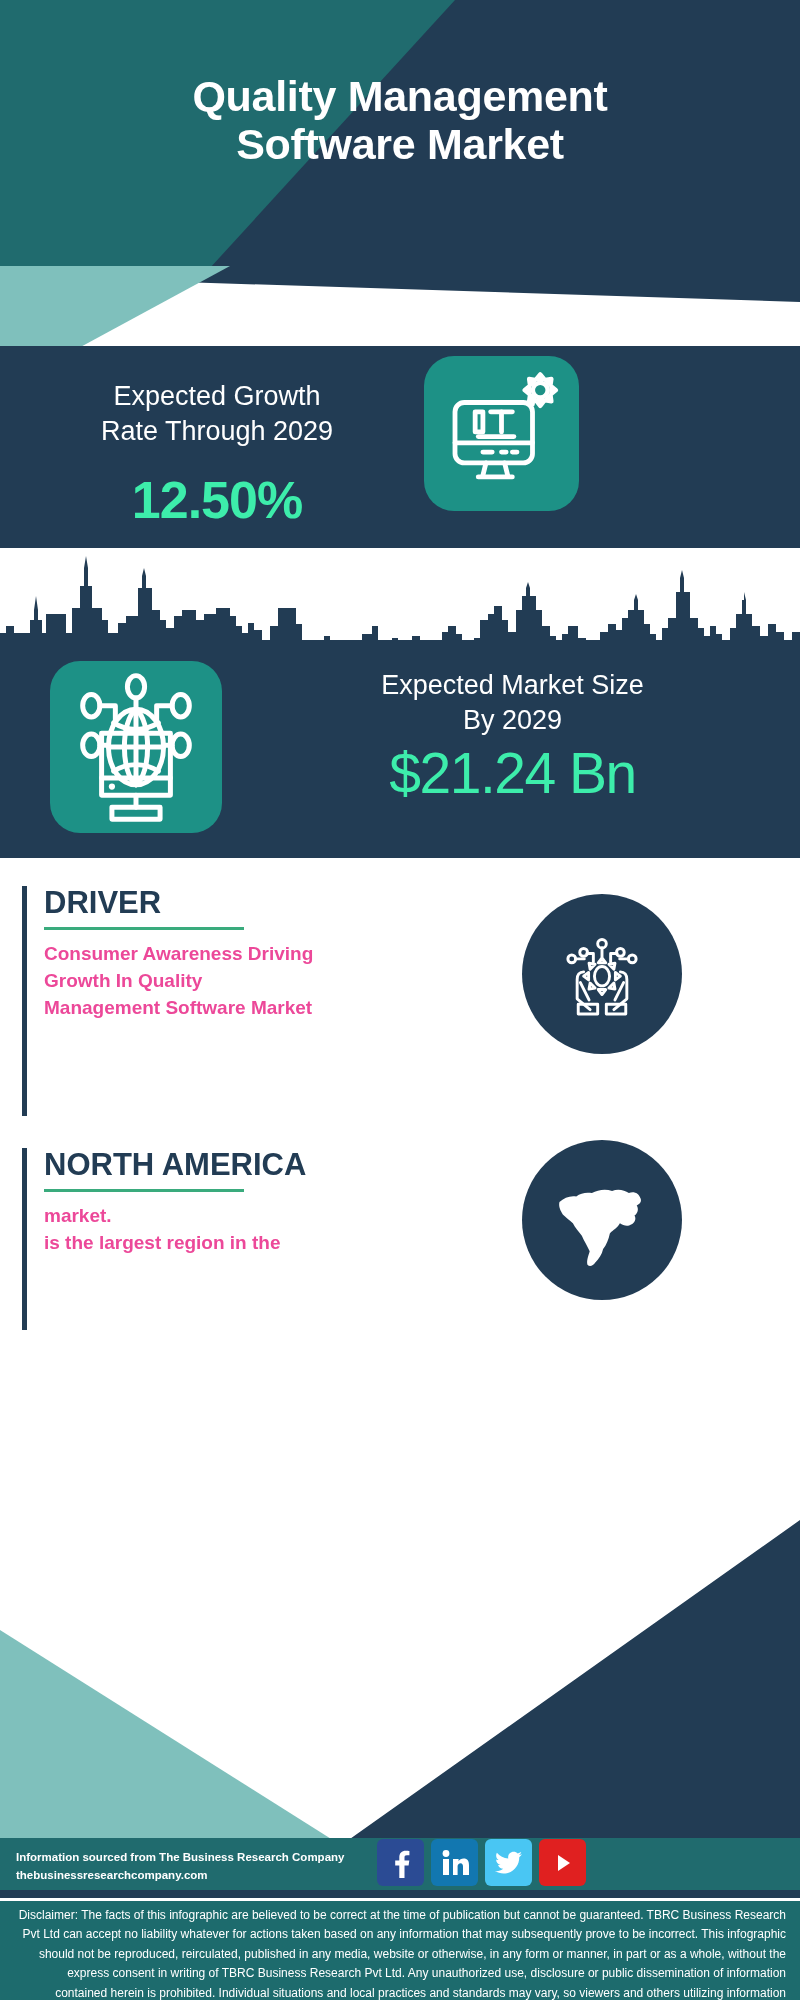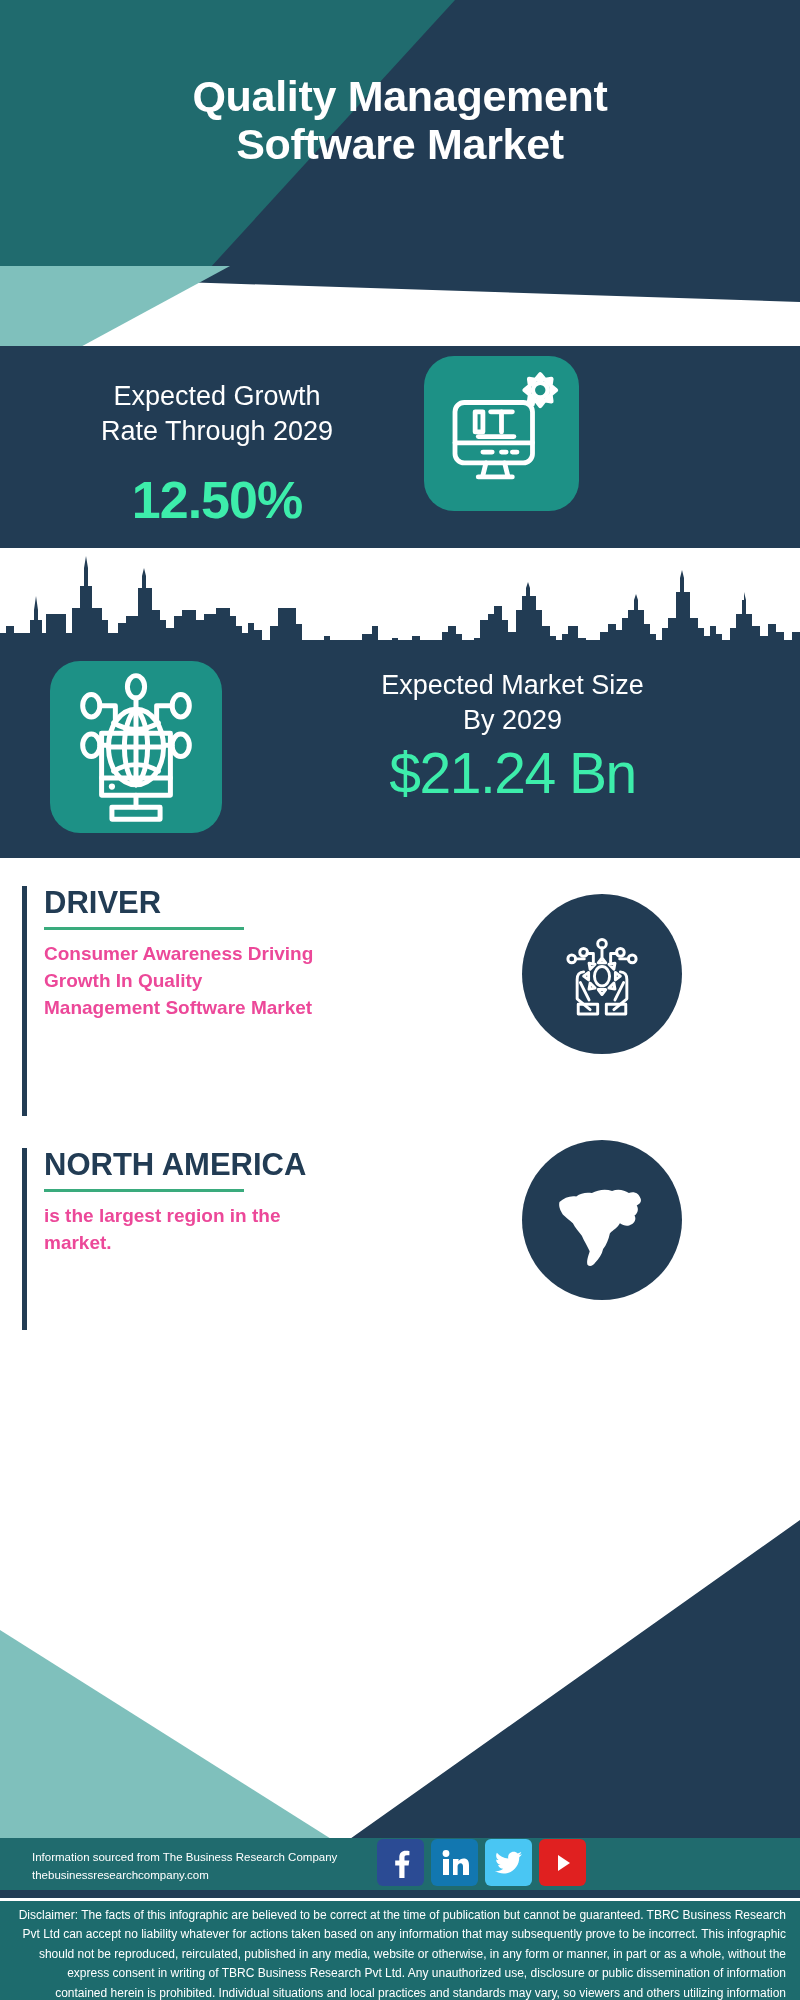--- a/index.html
+++ b/index.html
@@ -124,21 +124,21 @@
     clip-path:polygon(0 508px, 800px 508px, 800px 560px, 0 560px);
   }
   .f-disclaimer-bg {
     position:absolute; left:0; top:571px; width:800px; height:99px;
     background:#1d6b6d;
   }
   .f-disclaimer-line {
     position:absolute; left:0; top:568px; width:800px; height:3px; background:#ffffff;
   }
   .source-block {
-    position:absolute; left:32px; top:519px; width:420px; z-index:6;
+    position:absolute; left:16px; top:519px; width:420px; z-index:6;font-weight:bold;
   }
   .source-line {
     color:#ffffff; font-size:11.5px; line-height:1.55;
     font-family:"Liberation Sans", sans-serif;
   }
   .socials {
     position:absolute; left:377px; top:509px; z-index:7;
     display:flex; gap:7px;
   }
   .soc { width:47px; height:47px; border-radius:6px; display:flex; align-items:center; justify-content:center; }
@@ -275,22 +275,22 @@
         </svg>
       </div>
     </div>
 
     <div class="card" style="top:290px;">
       <div class="card-bar" style="height:185px;"></div>
       <div class="card-body">
         <div class="card-title">NORTH AMERICA</div>
         <div class="card-rule"></div>
         <div class="card-desc">
+          <div>market.</div>
           <div>is the largest region in the</div>
-          <div>market.</div>
         </div>
       </div>
       <div class="card-circle" style="left:500px; top:-8px; width:160px; height:160px;">
         <svg viewBox="0 0 100 100" width="112" height="112">
           <path fill="#ffffff" d="M12 34 C16 30 22 28 27 29 C31 26 36 25 41 26 C46 23 53 22 59 24 C64 22 70 23 74 26
             C78 24 83 26 84 30 C86 33 84 36 81 37 C83 40 82 44 79 46 C81 49 79 53 76 54 C73 56 69 55 66 53
             C64 57 60 59 57 62 C56 67 54 72 51 76 C50 81 47 85 44 88 C42 91 39 92 37 90 C36 86 38 82 39 78
             C37 73 34 69 32 64 C29 60 26 57 24 53 C21 50 18 48 15 45 C13 42 11 38 12 34 Z
             M69 30 C72 28 76 29 78 31 C79 34 77 37 74 37 C71 37 68 34 69 30 Z
             M60 40 C63 39 66 41 66 44 C65 47 61 48 59 46 C57 44 58 41 60 40 Z"></path>

